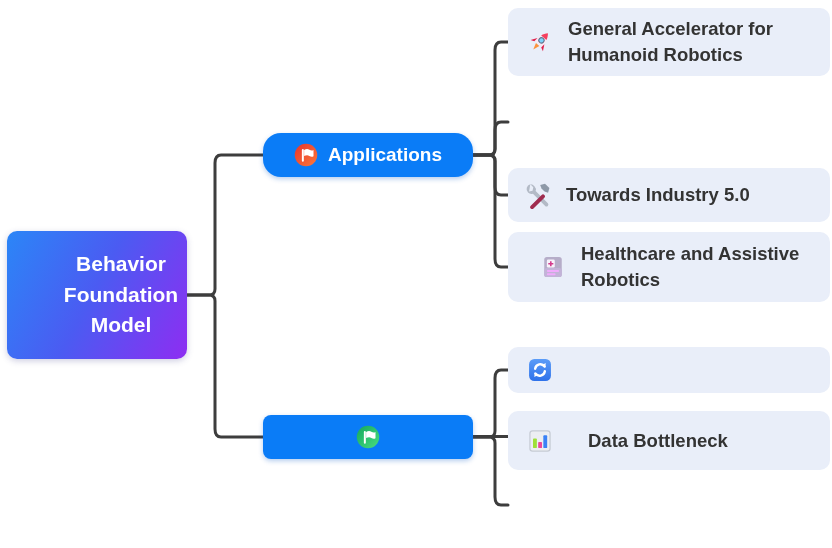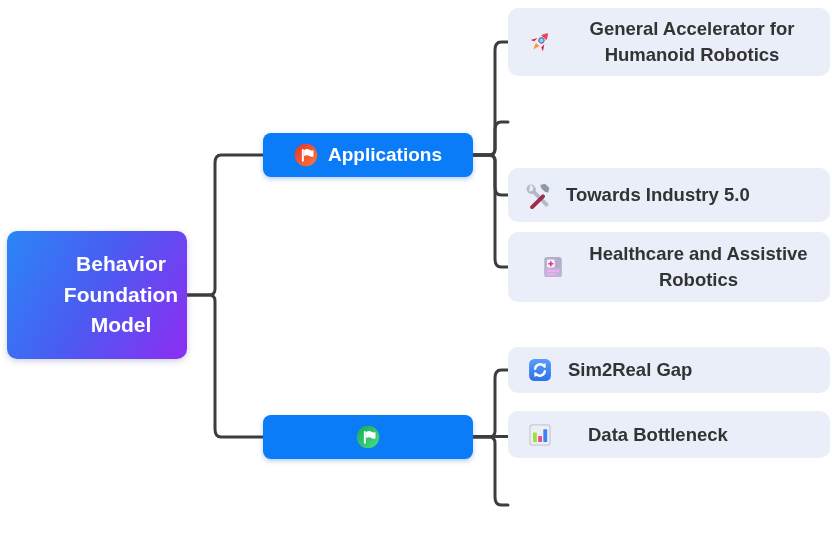--- a/index.html
+++ b/index.html
@@ -19,21 +19,21 @@
     inset: 0;
     z-index: 0;
   }
   .edges path {
     fill: none;
     stroke: var(--line, #3d3d3d);
     stroke-width: 3;
     stroke-linecap: round;
   }
 
-  .node { position: absolute; z-index: 1; text-align: center; }
+  .node { position: absolute; z-index: 1; }
 
   .root-node {
     left: 7px; top: 231px; width: 180px; height: 128px;
     border-radius: 10px;
     background: linear-gradient(118deg, var(--root_gradient_start, #2b86f7) 0%, #4b5bf2 48%, var(--root_gradient_end, #8e2df2) 100%);
     display: flex; align-items: center; justify-content: center;
     text-align: center;
     color: #fff; font-weight: 700; font-size: 21px; line-height: 1.45;
     box-shadow: 0 2px 6px rgba(60,60,140,.25);
     cursor: pointer;
@@ -43,40 +43,40 @@
   .branch-node {
     width: 210px; height: 44px;
     border-radius: 8px;
     background: var(--branch_bg, #0a7cf7);
     display: flex; align-items: center; justify-content: center;
     gap: 10px;
     color: #fff; font-weight: 700; font-size: 19px;
     box-shadow: 0 2px 5px rgba(10,90,200,.3);
     cursor: pointer;
   }
-  .branch-apps { left: 263px; top: 133px; }
+  .branch-apps { left: 263px; top: 133px; border-radius: 18px; }
   .branch-lims { left: 263px; top: 415px; }
 
   .leaf-node {
     left: 508px; width: 322px;
     border-radius: 10px;
     background: var(--leaf_bg, #e9eef9);
     display: flex; align-items: center;
     gap: 14px;
     padding: 0 14px 0 18px;
     color: var(--leaf_text, #333333);
     font-weight: 700; font-size: 18.5px; line-height: 1.38;
     cursor: pointer;
   }
   .leaf-1 { top: 8px;   height: 68px; }
   .leaf-2 { top: 86px;  height: 72px; }
   .leaf-3 { top: 168px; height: 54px; padding-left: 16px; }
   .leaf-4 { top: 232px; height: 70px; padding-left: 31px; }
   .leaf-5 { top: 347px; height: 46px; }
-  .leaf-6 { top: 411px; height: 47px; gap: 34px; }
+  .leaf-6 { top: 411px; height: 59px; gap: 34px; }
   .leaf-7 { top: 468px; height: 74px; }
 
   .icon-box { flex: 0 0 auto; display: inline-flex; }
   .branch-node .icon-box { width: 24px; height: 24px; }
   .leaf-node   .icon-box { width: 28px; height: 28px; }
   .icon-svg { width: 100%; height: 100%; display: block; }
 
   .defs-sprite { position: absolute; width: 0; height: 0; overflow: hidden; }
 </style>
 </head>
@@ -235,21 +235,20 @@
       </span>
     <span>Healthcare and Assistive Robotics</span>
   </div>
 
   <div class="node leaf-node leaf-5">
     <span class="icon-box">
         <svg class="icon-svg" aria-hidden="true">
           <use href="#sync-arrows-icon"></use>
         </svg>
       </span>
-    <span>Sim2Real Gap</span>
   </div>
   <div class="node leaf-node leaf-6">
     <span class="icon-box">
         <svg class="icon-svg" aria-hidden="true">
           <use href="#bar-chart-icon"></use>
         </svg>
       </span>
     <span>Data Bottleneck</span>
   </div>
 

